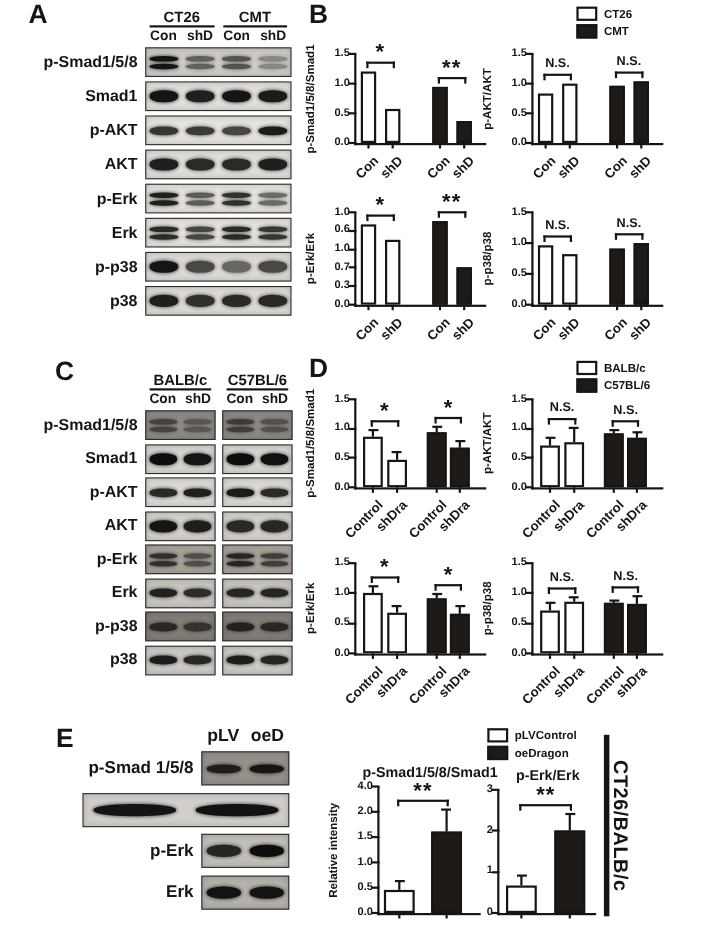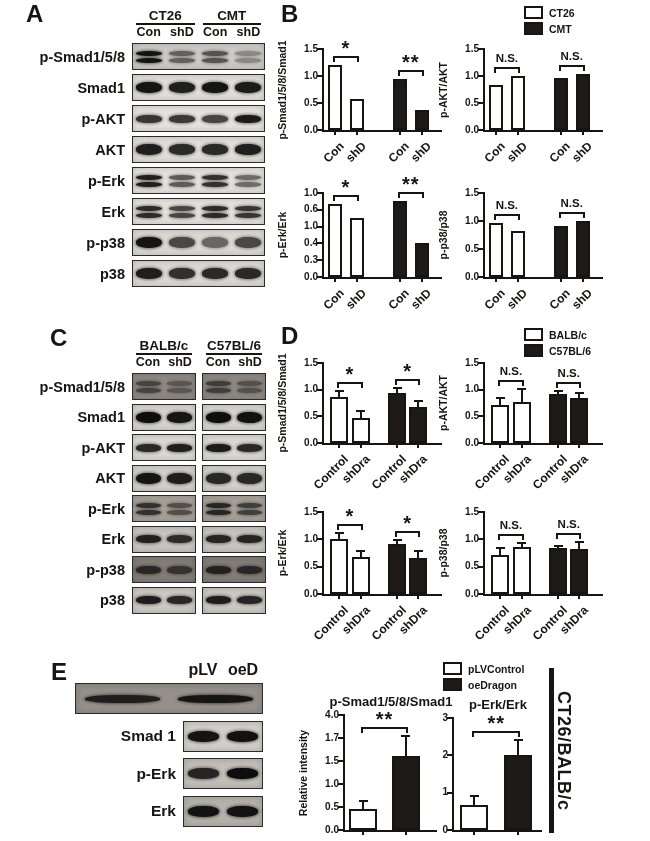--- a/index.html
+++ b/index.html
@@ -440,33 +440,33 @@
       </div>
     </div>
   <div class="blot-panel blot-e" style="left:75px;top:661px;width:188px;">
       <div class="blot-hdr-lanes">
         <div class="blot-hdr-chunk">
           <div class="blot-hdr-lane">pLV</div>
           <div class="blot-hdr-lane">oeD</div>
         </div>
       </div>
       <div class="blot-row">
+        <div class="blot-label">p-Smad 1/5/8</div>
         <div class="blot-boxes">
           <div class="blot-box" style="background: rgb(149, 144, 138);">
             <div class="lane">
               <div class="band single" style="opacity: 0.85;"></div>
             </div>
             <div class="lane">
               <div class="band single" style="opacity: 0.92;"></div>
             </div>
           </div>
         </div>
       </div>
       <div class="blot-row">
-        <div class="blot-label">Smad 1</div>
         <div class="blot-boxes">
           <div class="blot-box" style="background: rgb(210, 207, 202);">
             <div class="lane">
               <div class="band thick" style="opacity: 0.95;"></div>
             </div>
             <div class="lane">
               <div class="band thick" style="opacity: 0.96;"></div>
             </div>
           </div>
         </div>
@@ -583,21 +583,21 @@
       <div class="sig-ns" style="left: -8.17px; top: 3px; width: 60px;">N.S.</div>
       <div class="bracket" style="left: 73.52px; top: 15.84px; width: 26.42px; height: 6px;"></div>
       <div class="sig-ns" style="left: 56.73px; top: 0.84px; width: 60px;">N.S.</div>
     </div>
   <div class="chart" style="left:322px;top:193px;width:118px;height:84px;">
       <div class="ytick" style="left: -7px; top: 83px; width: 7px;"></div>
       <div class="yticklab" style="left: -34px; top: 77.5px; width: 28px;">0.0</div>
       <div class="ytick" style="left: -7px; top: 66.2px; width: 7px;"></div>
       <div class="yticklab" style="left: -34px; top: 60.7px; width: 28px;">0.3</div>
       <div class="ytick" style="left: -7px; top: 49.4px; width: 7px;"></div>
-      <div class="yticklab" style="left: -34px; top: 43.9px; width: 28px;">0.4</div>
+      <div class="yticklab" style="left: -34px; top: 43.9px; width: 28px;">0.7</div>
       <div class="ytick" style="left: -7px; top: 32.6px; width: 7px;"></div>
       <div class="yticklab" style="left: -34px; top: 27.1px; width: 28px;">1.0</div>
       <div class="ytick" style="left: -7px; top: 15.8px; width: 7px;"></div>
       <div class="yticklab" style="left: -34px; top: 10.3px; width: 28px;">0.6</div>
       <div class="ytick" style="left: -7px; top: -1px; width: 7px;"></div>
       <div class="yticklab" style="left: -34px; top: -6.5px; width: 28px;">1.0</div>
       <div class="ylab" style="left: -42px; top: 42px;">p-Erk/Erk</div>
       <div class="bar" style="left: 3.62px; bottom: 0px; width: 14px; height: 73.08px; background: rgb(255, 255, 255);"></div>
       <div class="xtick" style="left: 9.62px; top: 84px; height: 5px;"></div>
       <div class="xlab" style="left: -57.38px; top: 93px;">Con</div>
@@ -787,21 +787,21 @@
   <div class="chart" style="left:343px;top:715px;width:92px;height:115px;">
       <div class="ytick" style="left: -7px; top: 114px; width: 7px;"></div>
       <div class="yticklab" style="left: -34px; top: 108.5px; width: 28px;">0.0</div>
       <div class="ytick" style="left: -7px; top: 91px; width: 7px;"></div>
       <div class="yticklab" style="left: -34px; top: 85.5px; width: 28px;">0.5</div>
       <div class="ytick" style="left: -7px; top: 68px; width: 7px;"></div>
       <div class="yticklab" style="left: -34px; top: 62.5px; width: 28px;">1.0</div>
       <div class="ytick" style="left: -7px; top: 45px; width: 7px;"></div>
       <div class="yticklab" style="left: -34px; top: 39.5px; width: 28px;">1.5</div>
       <div class="ytick" style="left: -7px; top: 22px; width: 7px;"></div>
-      <div class="yticklab" style="left: -34px; top: 16.5px; width: 28px;">1.7</div>
+      <div class="yticklab" style="left: -34px; top: 16.5px; width: 28px;">2.0</div>
       <div class="ytick" style="left: -7px; top: -1px; width: 7px;"></div>
       <div class="yticklab" style="left: -34px; top: -6.5px; width: 28px;">4.0</div>
       <div class="ylab" style="left: -42px; top: 57.5px;">Relative intensity</div>
       <div class="ctitle" style="left: 46px; top: -21px; transform: translateX(-50%);">p-Smad1/5/8/Smad1</div>
       <div class="bar" style="left: 4.4px; bottom: 0px; width: 28px; height: 20.7px; background: rgb(255, 255, 255);"></div>
       <div class="ebar-stem" style="left: 17.4px; bottom: 20.7px; height: 8.28px;"></div>
       <div class="ebar-cap" style="left: 13.9px; bottom: 27.98px; width: 9px;"></div>
       <div class="xtick" style="left: 17.4px; top: 115px; height: 5px;"></div>
       <div class="bar" style="left: 46.72px; bottom: 0px; width: 28px; height: 73.6px; background: rgb(30, 26, 24);"></div>
       <div class="ebar-stem" style="left: 59.72px; bottom: 73.6px; height: 20.7px;"></div>

